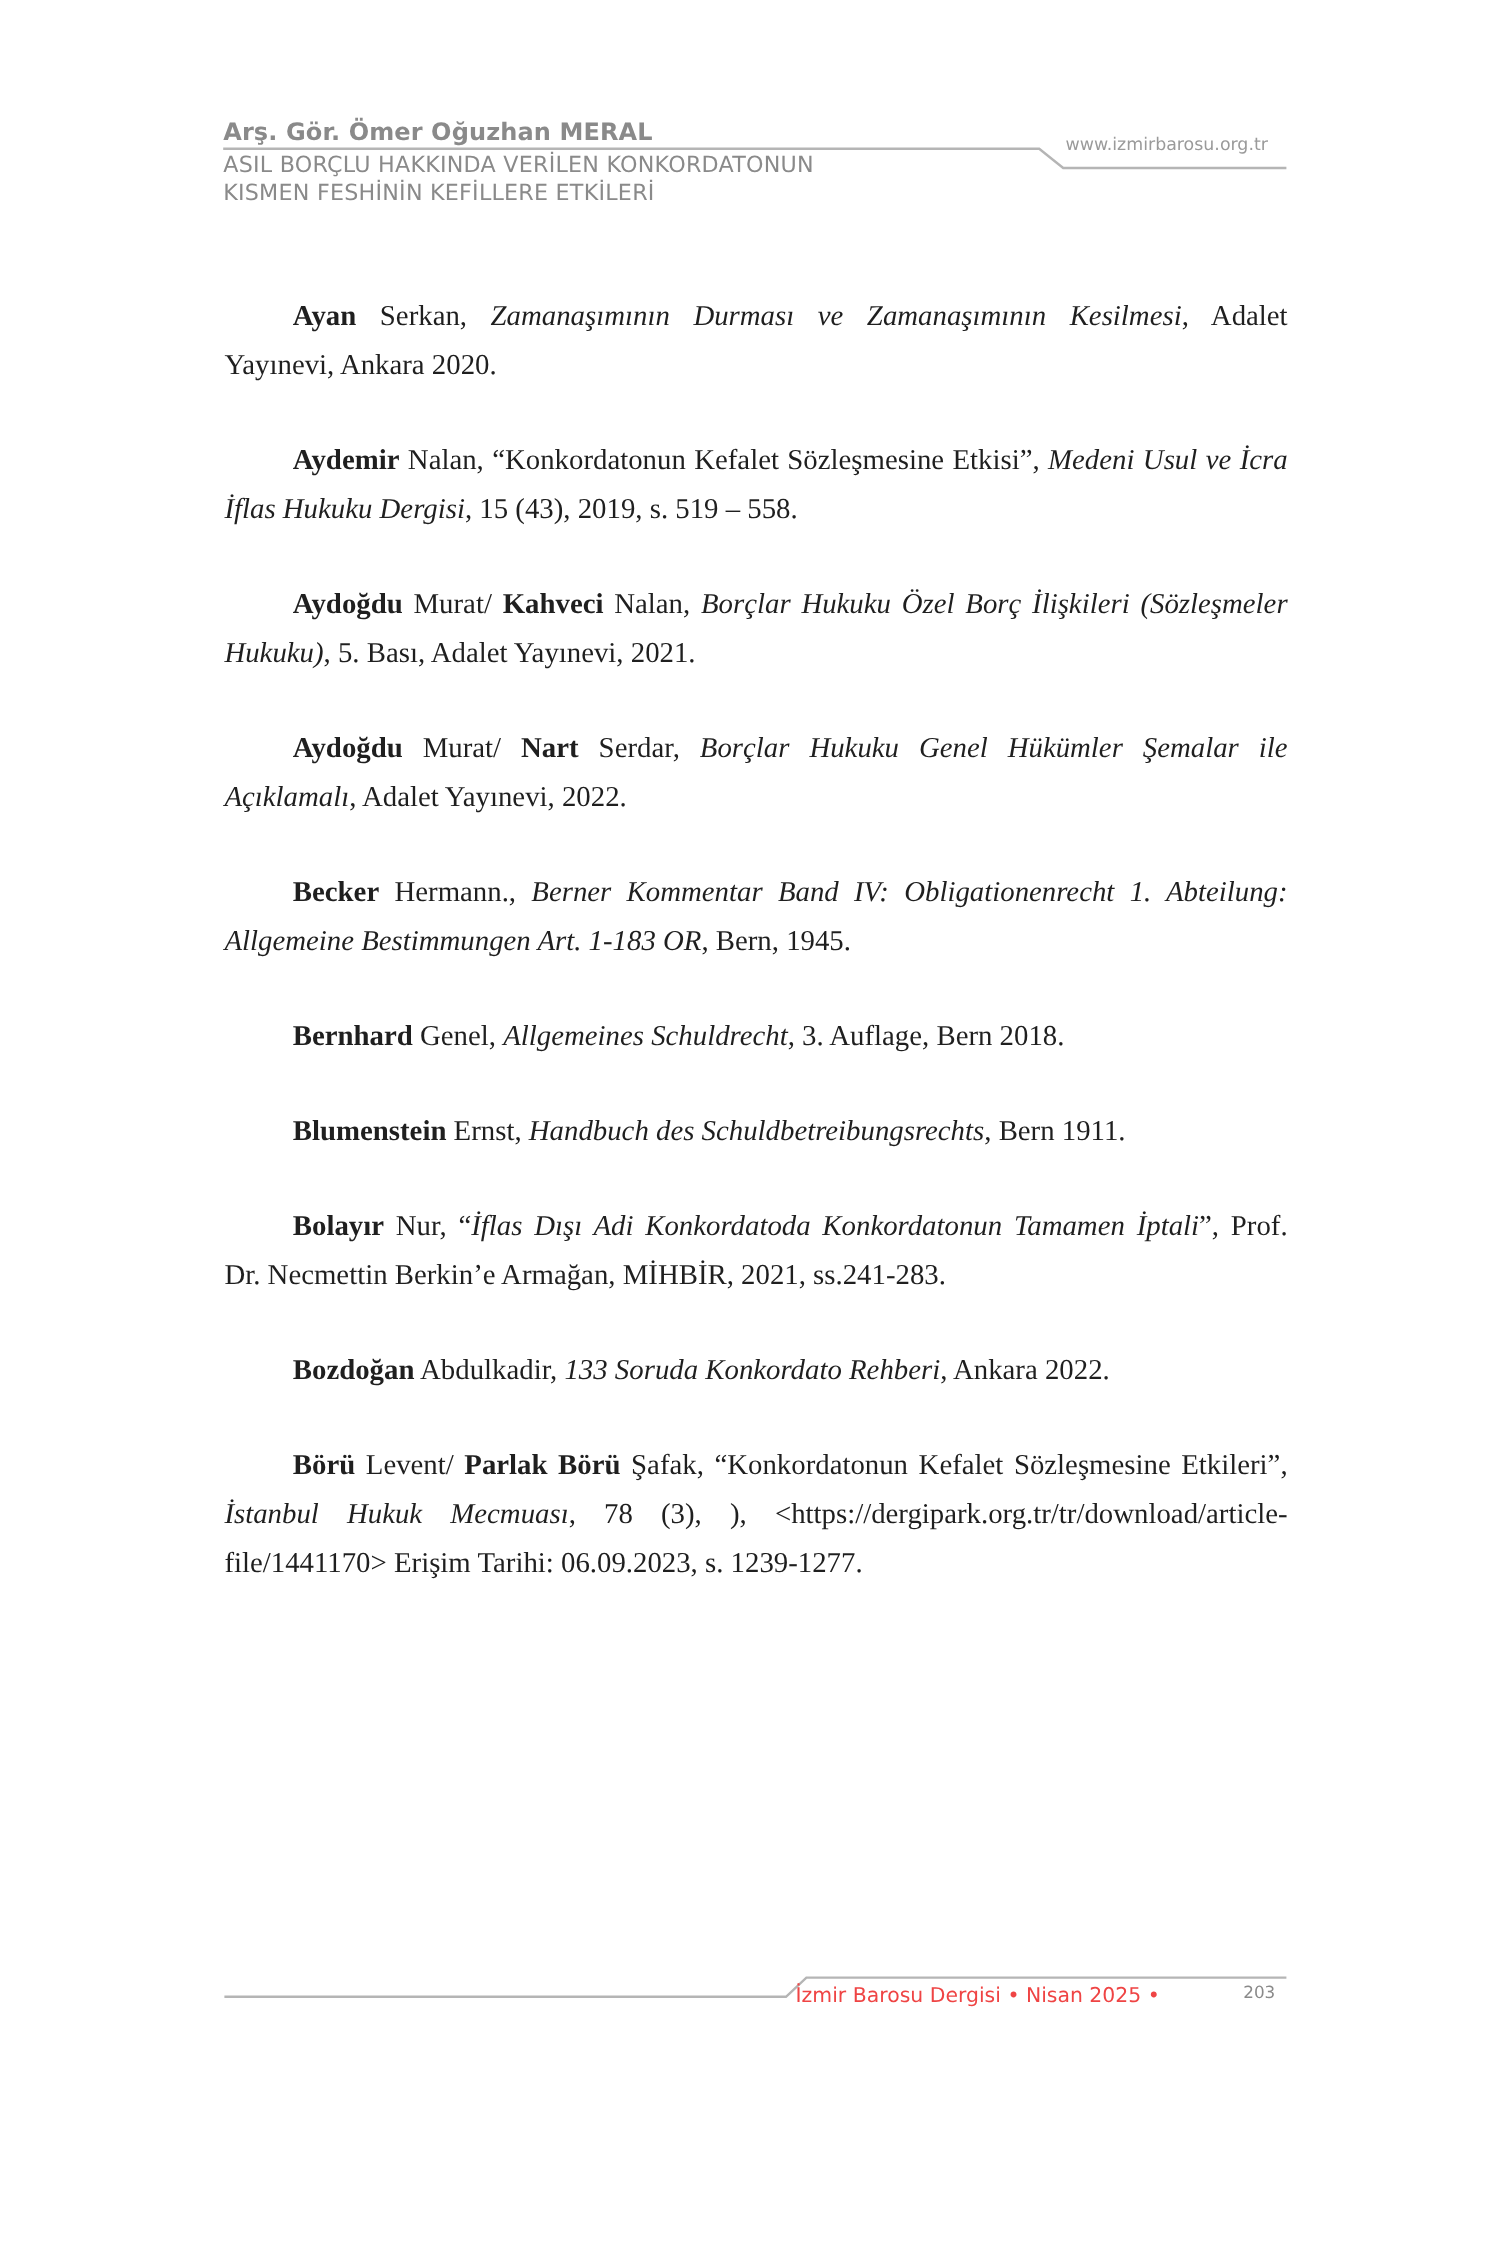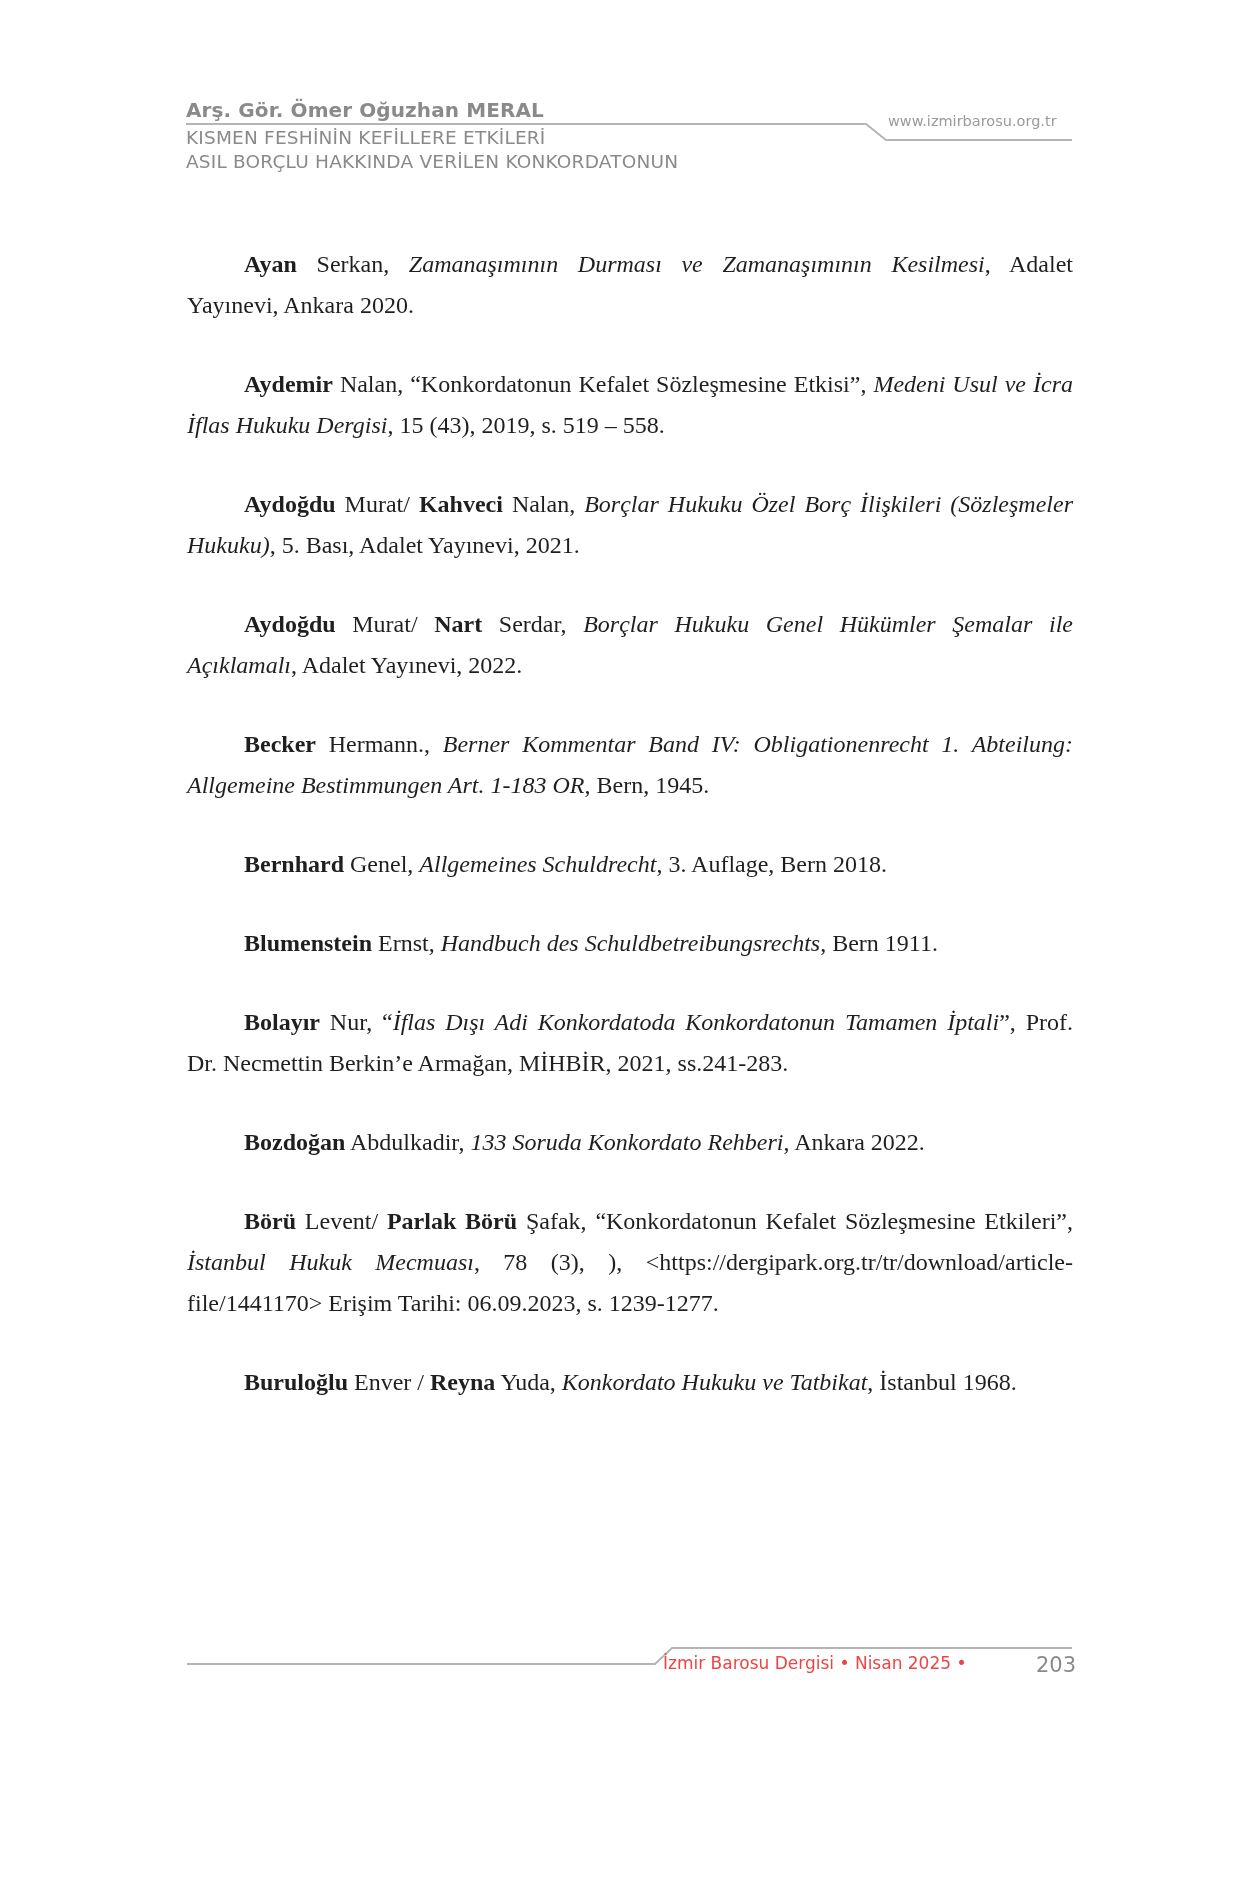--- a/index.html
+++ b/index.html
@@ -74,51 +74,50 @@
       font-family: "DejaVu Sans", sans-serif;
       font-size: 17px;
       color: #ef4444;
       white-space: nowrap;
     }
     .footer-page {
       position: absolute;
       left: 1036px;
       top: 1653px;
       font-family: "DejaVu Sans", sans-serif;
-      font-size: 21px;
+      font-size: 14px;
       color: #8a8a8a;
     }
   </style>
 </head>
 <body>
 
 <div>
 
   <div class="header-author">Arş. Gör. Ömer Oğuzhan MERAL</div>
   <div class="header-title">
+    <div>ASIL BORÇLU HAKKINDA VERİLEN KONKORDATONUN</div>
     <div>KISMEN FESHİNİN KEFİLLERE ETKİLERİ</div>
-    <div>ASIL BORÇLU HAKKINDA VERİLEN KONKORDATONUN</div>
   </div>
   <div class="header-url">www.izmirbarosu.org.tr</div>
 
   <svg class="rule" viewBox="0 0 1260 1890">
     <polyline points="186,124 866,124 886,140 1072,140" fill="none" stroke="#b5b5b5" stroke-width="2"></polyline>
     <polyline points="187,1664 655,1664 672,1648 1072,1648" fill="none" stroke="#b5b5b5" stroke-width="2"></polyline>
   </svg>
 
   <div class="content" id="ref-list">
       <p class="ref"><b>Ayan</b><span> Serkan, </span><i>Zamanaşımının Durması ve Zamanaşımının Kesilmesi</i><span>, Adalet Yayınevi, Ankara 2020.</span></p>
       <p class="ref"><b>Aydemir</b><span> Nalan, “Konkordatonun Kefalet Sözleşmesine Etkisi”, </span><i>Medeni Usul ve İcra İflas Hukuku Dergisi</i><span>, 15 (43), 2019, s. 519 – 558.</span></p>
       <p class="ref"><b>Aydoğdu</b><span> Murat/ </span><b>Kahveci</b><span> Nalan, </span><i>Borçlar Hukuku Özel Borç İlişki­leri (Sözleşmeler Hukuku)</i><span>, 5. Bası, Adalet Yayınevi, 2021.</span></p>
       <p class="ref"><b>Aydoğdu</b><span> Murat/ </span><b>Nart</b><span> Serdar, </span><i>Borçlar Hukuku Genel Hükümler Şe­malar ile Açıklamalı</i><span>, Adalet Yayınevi, 2022.</span></p>
       <p class="ref"><b>Becker</b><span> Hermann., </span><i>Berner Kommentar Band IV: Obligationenrecht 1. Abteilung: Allgemeine Bestimmungen Art. 1-183 OR</i><span>, Bern, 1945.</span></p>
       <p class="ref"><b>Bernhard</b><span> Genel, </span><i>Allgemeines Schuldrecht</i><span>, 3. Auflage, Bern 2018.</span></p>
       <p class="ref"><b>Blumenstein</b><span> Ernst, </span><i>Handbuch des Schuldbetreibungsrechts</i><span>, Bern 1911.</span></p>
       <p class="ref"><b>Bolayır</b><span> Nur, “</span><i>İflas Dışı Adi Konkordatoda Konkordatonun Tama­men İptali</i><span>”, Prof. Dr. Necmettin Berkin’e Armağan, MİHBİR, 2021, ss.241-283.</span></p>
       <p class="ref"><b>Bozdoğan</b><span> Abdulkadir, </span><i>133 Soruda Konkordato Rehberi</i><span>, Ankara 2022.</span></p>
       <p class="ref"><b>Börü</b><span> Levent/ </span><b>Parlak Börü</b><span> Şafak, “Konkordatonun Kefalet Sözleş­mesine Etkileri”, </span><i>İstanbul Hukuk Mecmuası</i><span>, 78 (3), ), &lt;https://dergi­park.org.tr/tr/download/article-file/1441170&gt; Erişim Tarihi: 06.09.2023, s. 1239-1277.</span></p>
-      <p class="ref"><b>Buruloğlu</b><span> Enver / </span><b>Reyna</b><span> Yuda, </span><i>Konkordato Hukuku ve Tatbikat</i><span>, İstanbul 1968.</span></p>
     </div>
 
   <div class="footer-text">İzmir Barosu Dergisi • Nisan 2025 •</div>
   <div class="footer-page">203</div>
 
 </div>
 
 </body></html>

